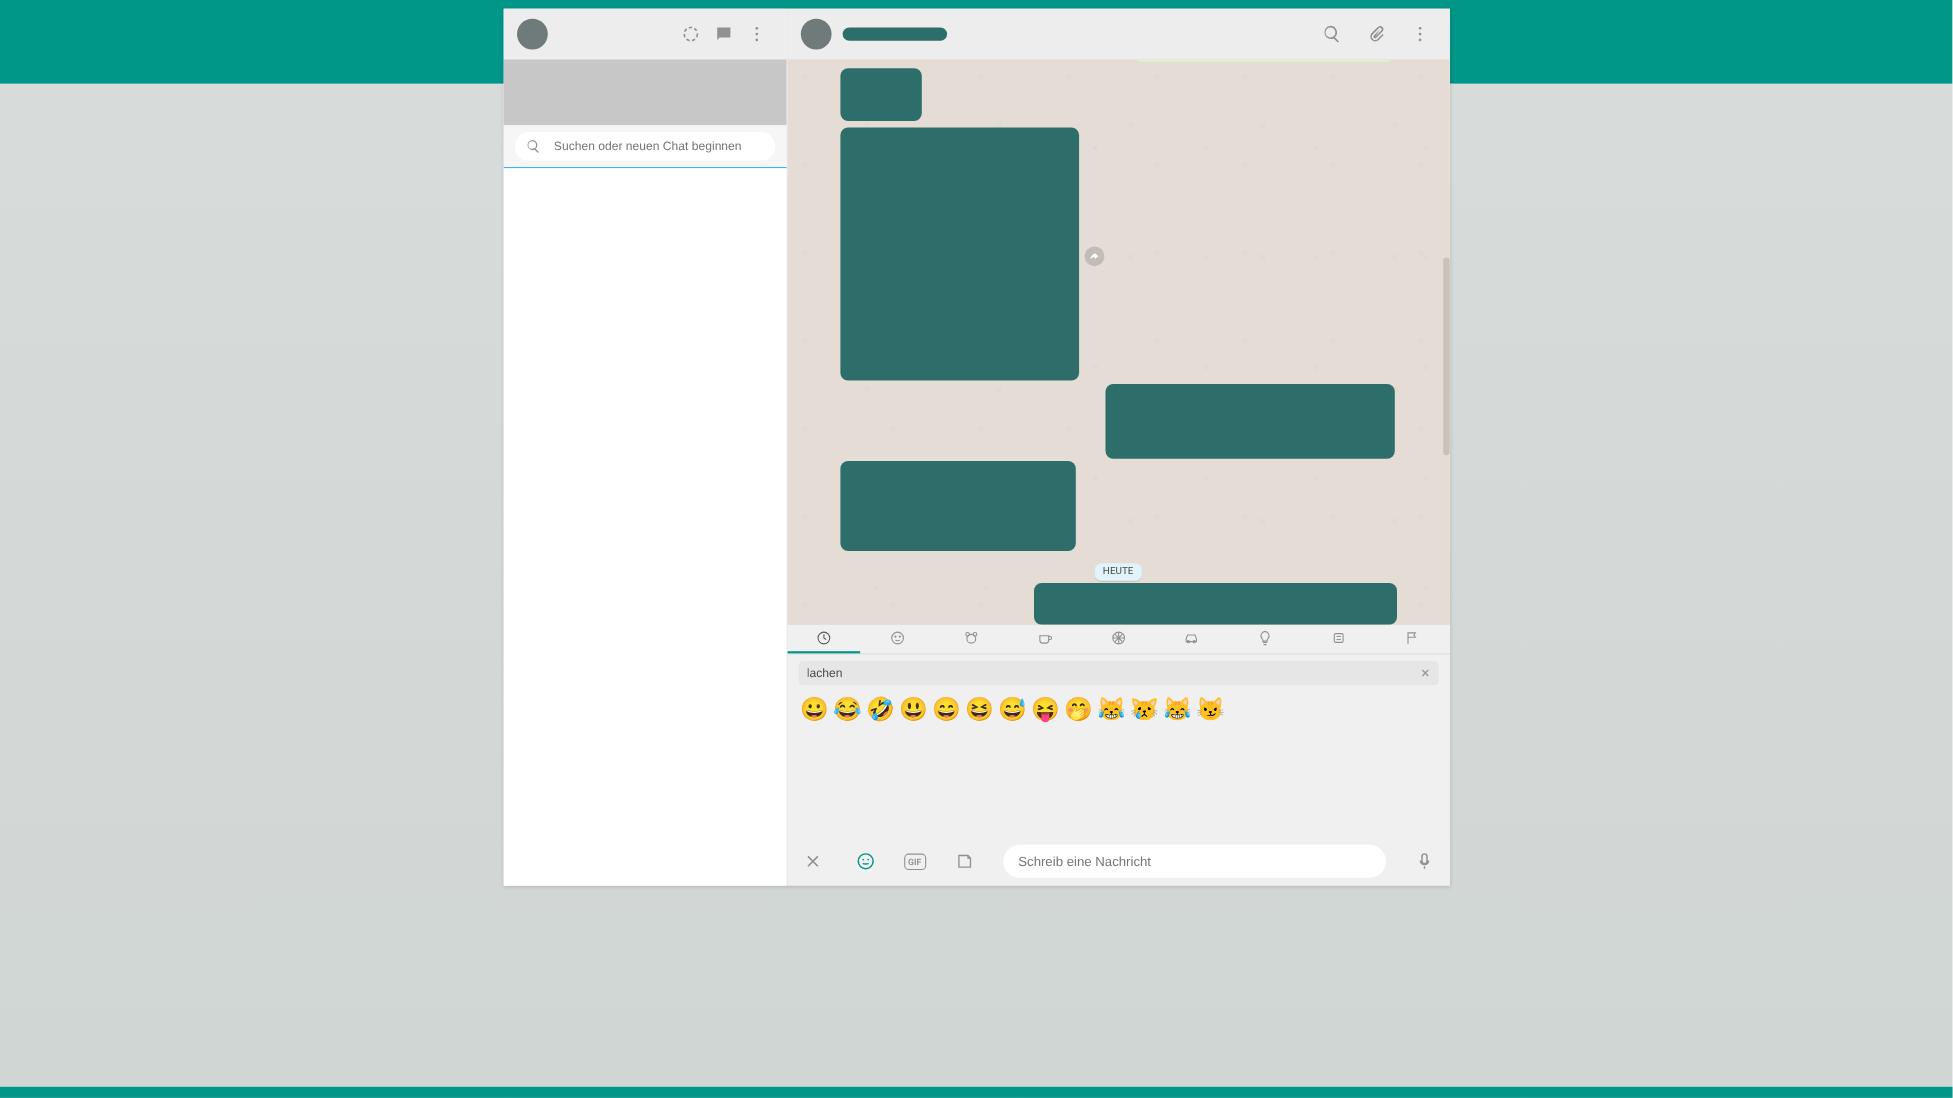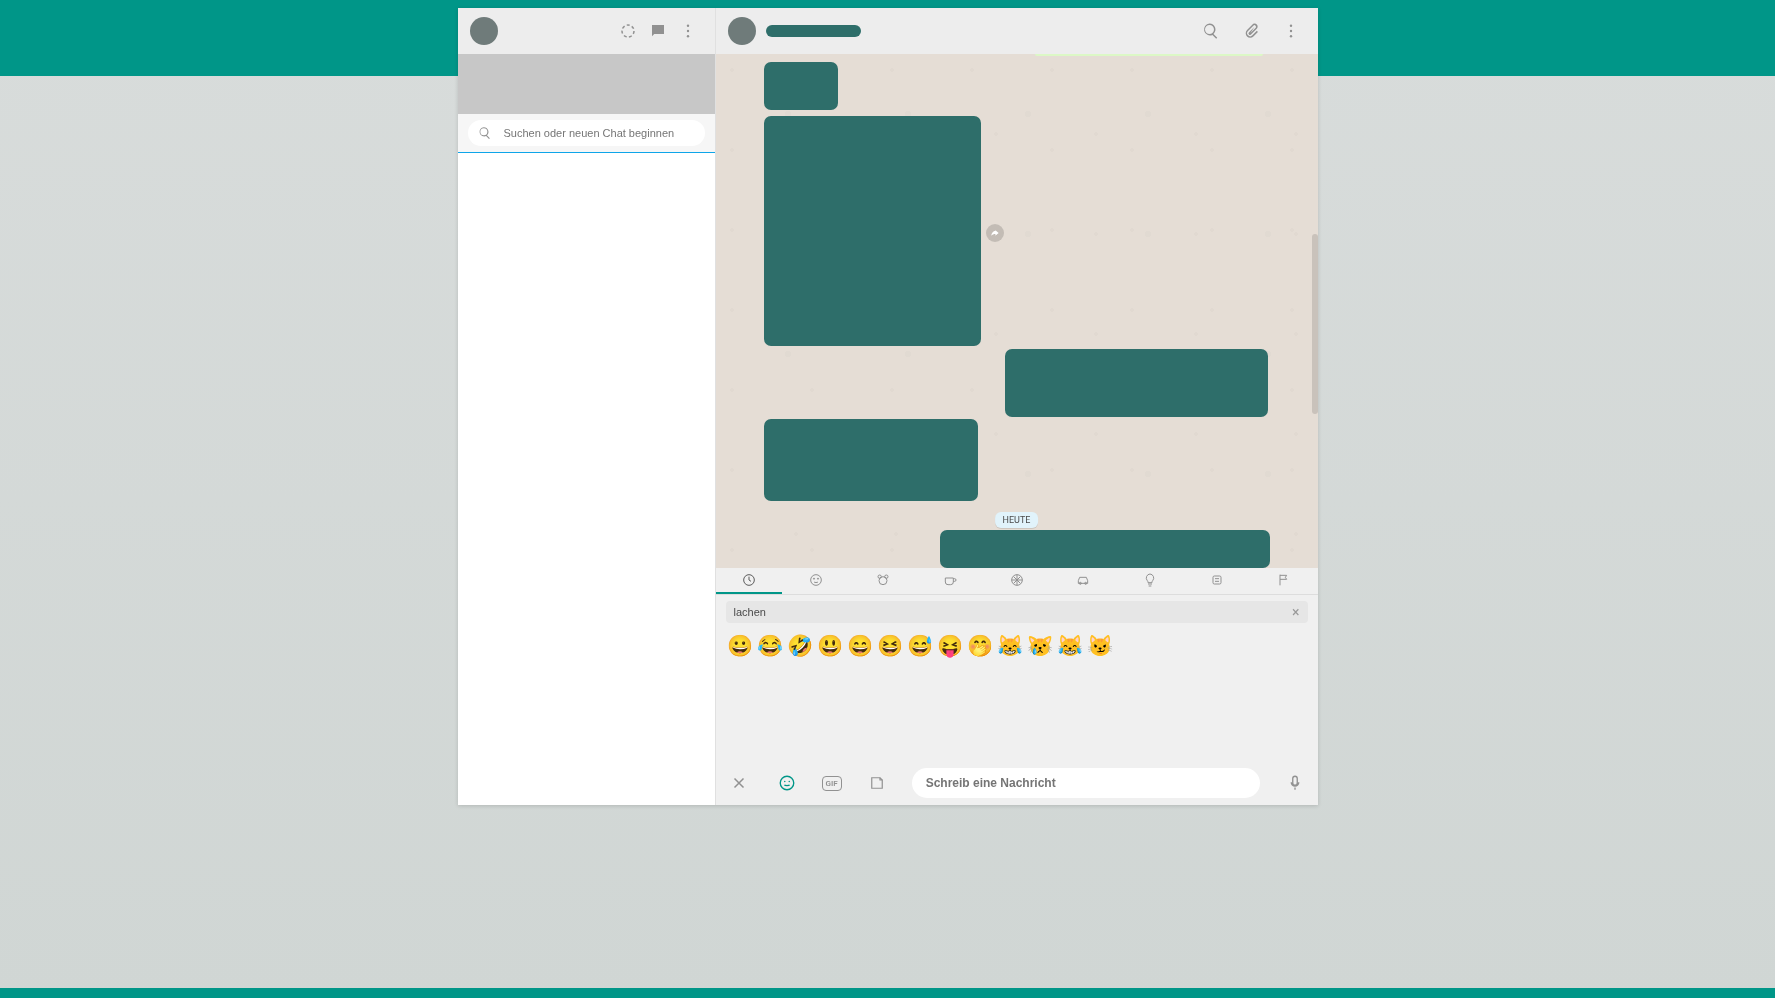--- a/index.html
+++ b/index.html
@@ -279,21 +279,20 @@
     align-items: center;
     padding: 0 14px;
   }
   .composer-input input {
     border: none;
     outline: none;
     font-size: 12px;
     color: #a16207;
     width: 100%;
     background: transparent;
-    font-weight: bold;
   }
 </style>
 </head>
 <body>
 
 <div class="top-banner"></div>
 
 <div class="app-wrap">
 
   <div class="sidebar">

